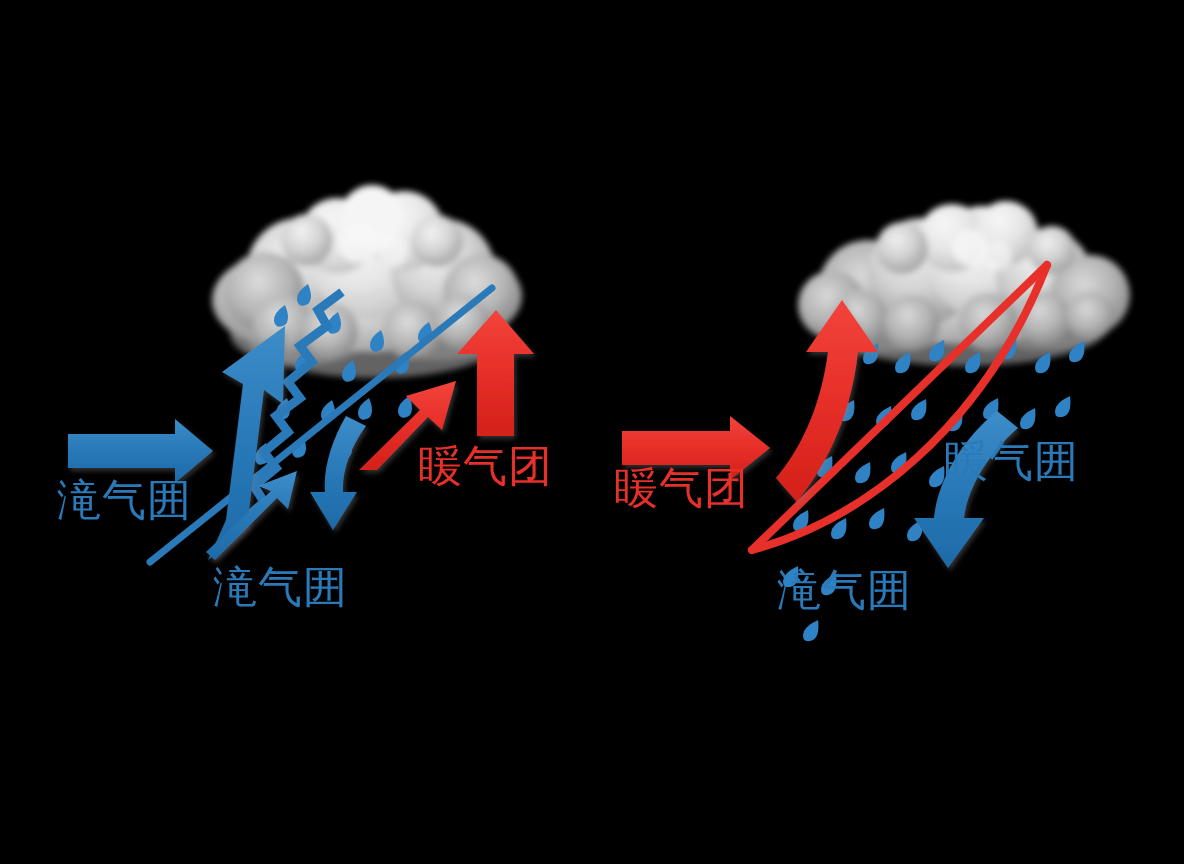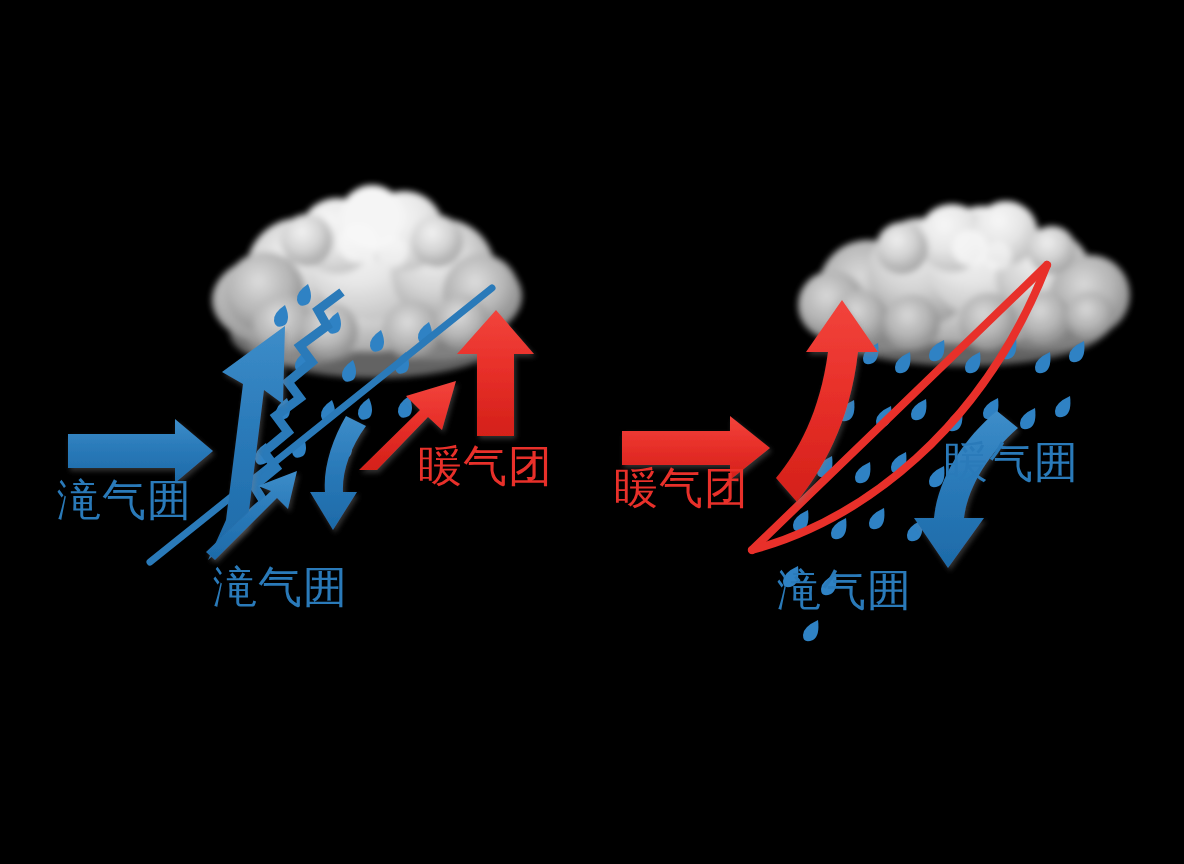--- a/index.html
+++ b/index.html
@@ -50,21 +50,21 @@
   .label-warm { color: #e8302a; }
 
   
   #lbl-cold-left      { left: 57px;  top: 478px; }
   #lbl-cold-bottom    { left: 213px; top: 565px; }
   #lbl-warm-left      { left: 418px; top: 444px; }
 
   
   #lbl-warm-right-in  { left: 22px;  top: 466px; }
   #lbl-cold-right-bot { left: 185px; top: 568px; }
-  #lbl-warm-right-out { left: 352px; top: 440px; }
+  #lbl-warm-right-out { left: 352px; top: 440px; font-family: Liberation Serif, serif; }
 </style>
 </head>
 <body>
 
 <div id="stage">
 
   <div class="panel" id="panel-cold">
 
     <svg class="svg-layer" viewBox="0 0 592 864">
       <defs>

